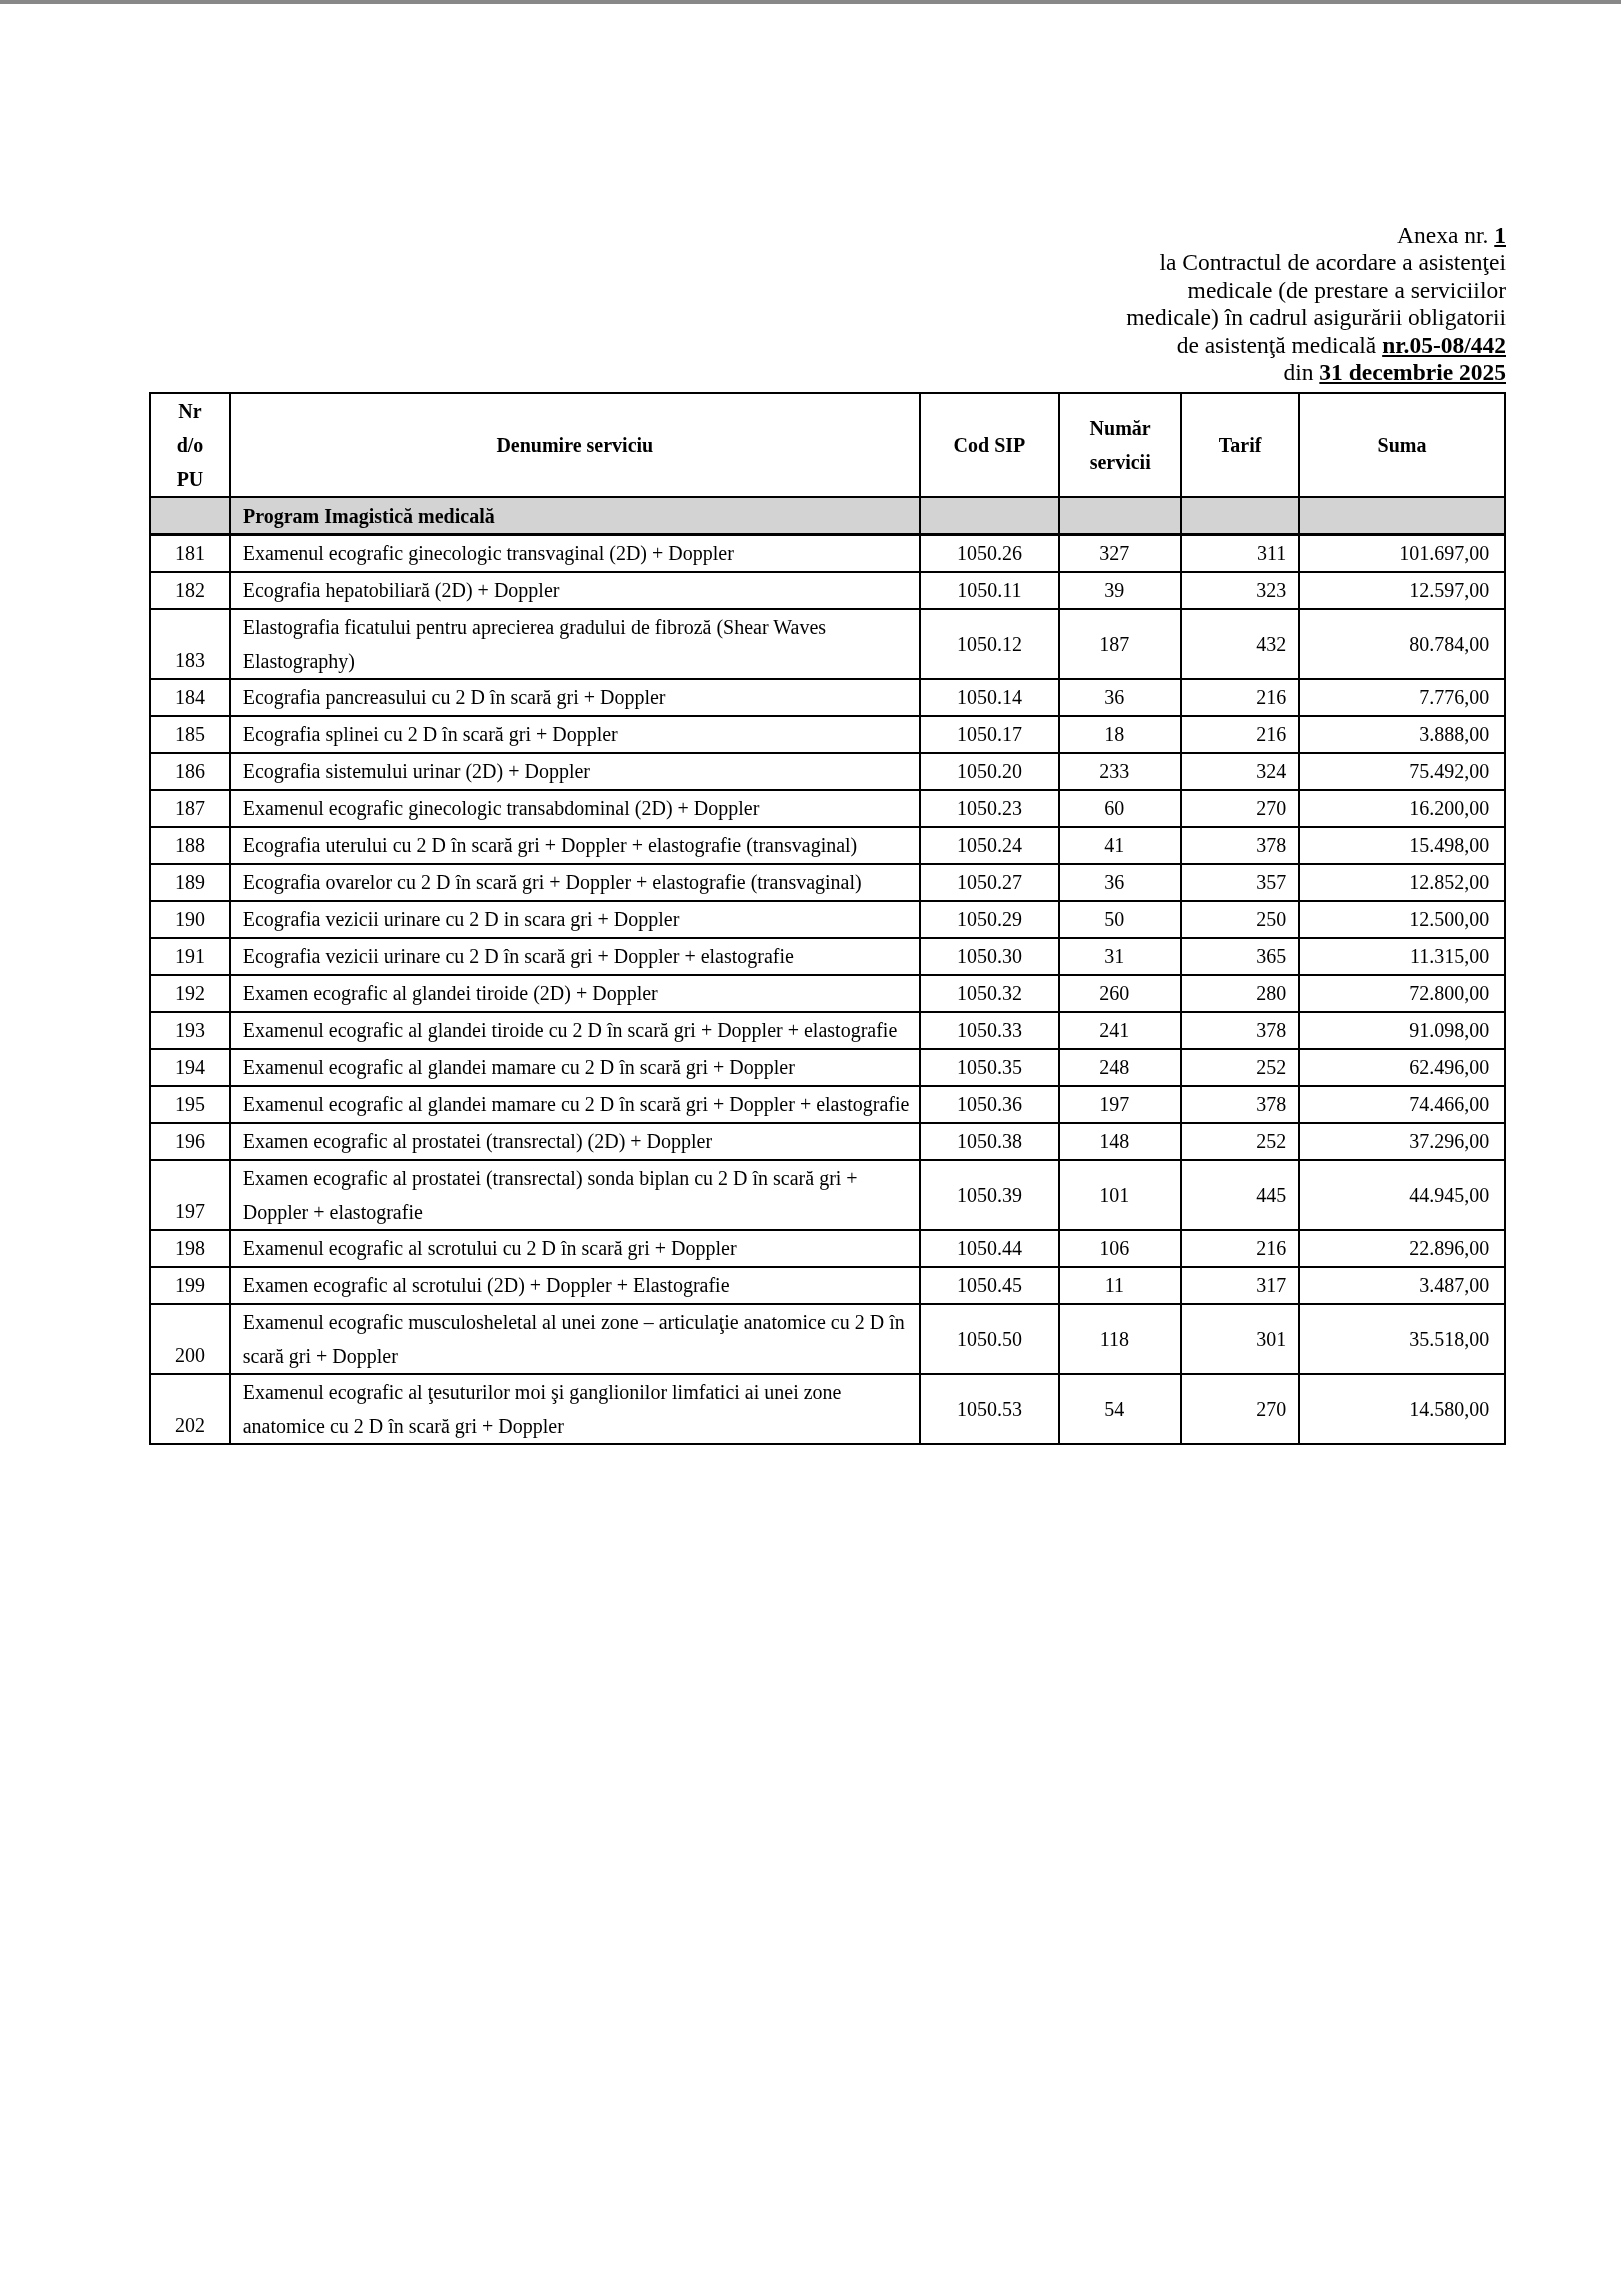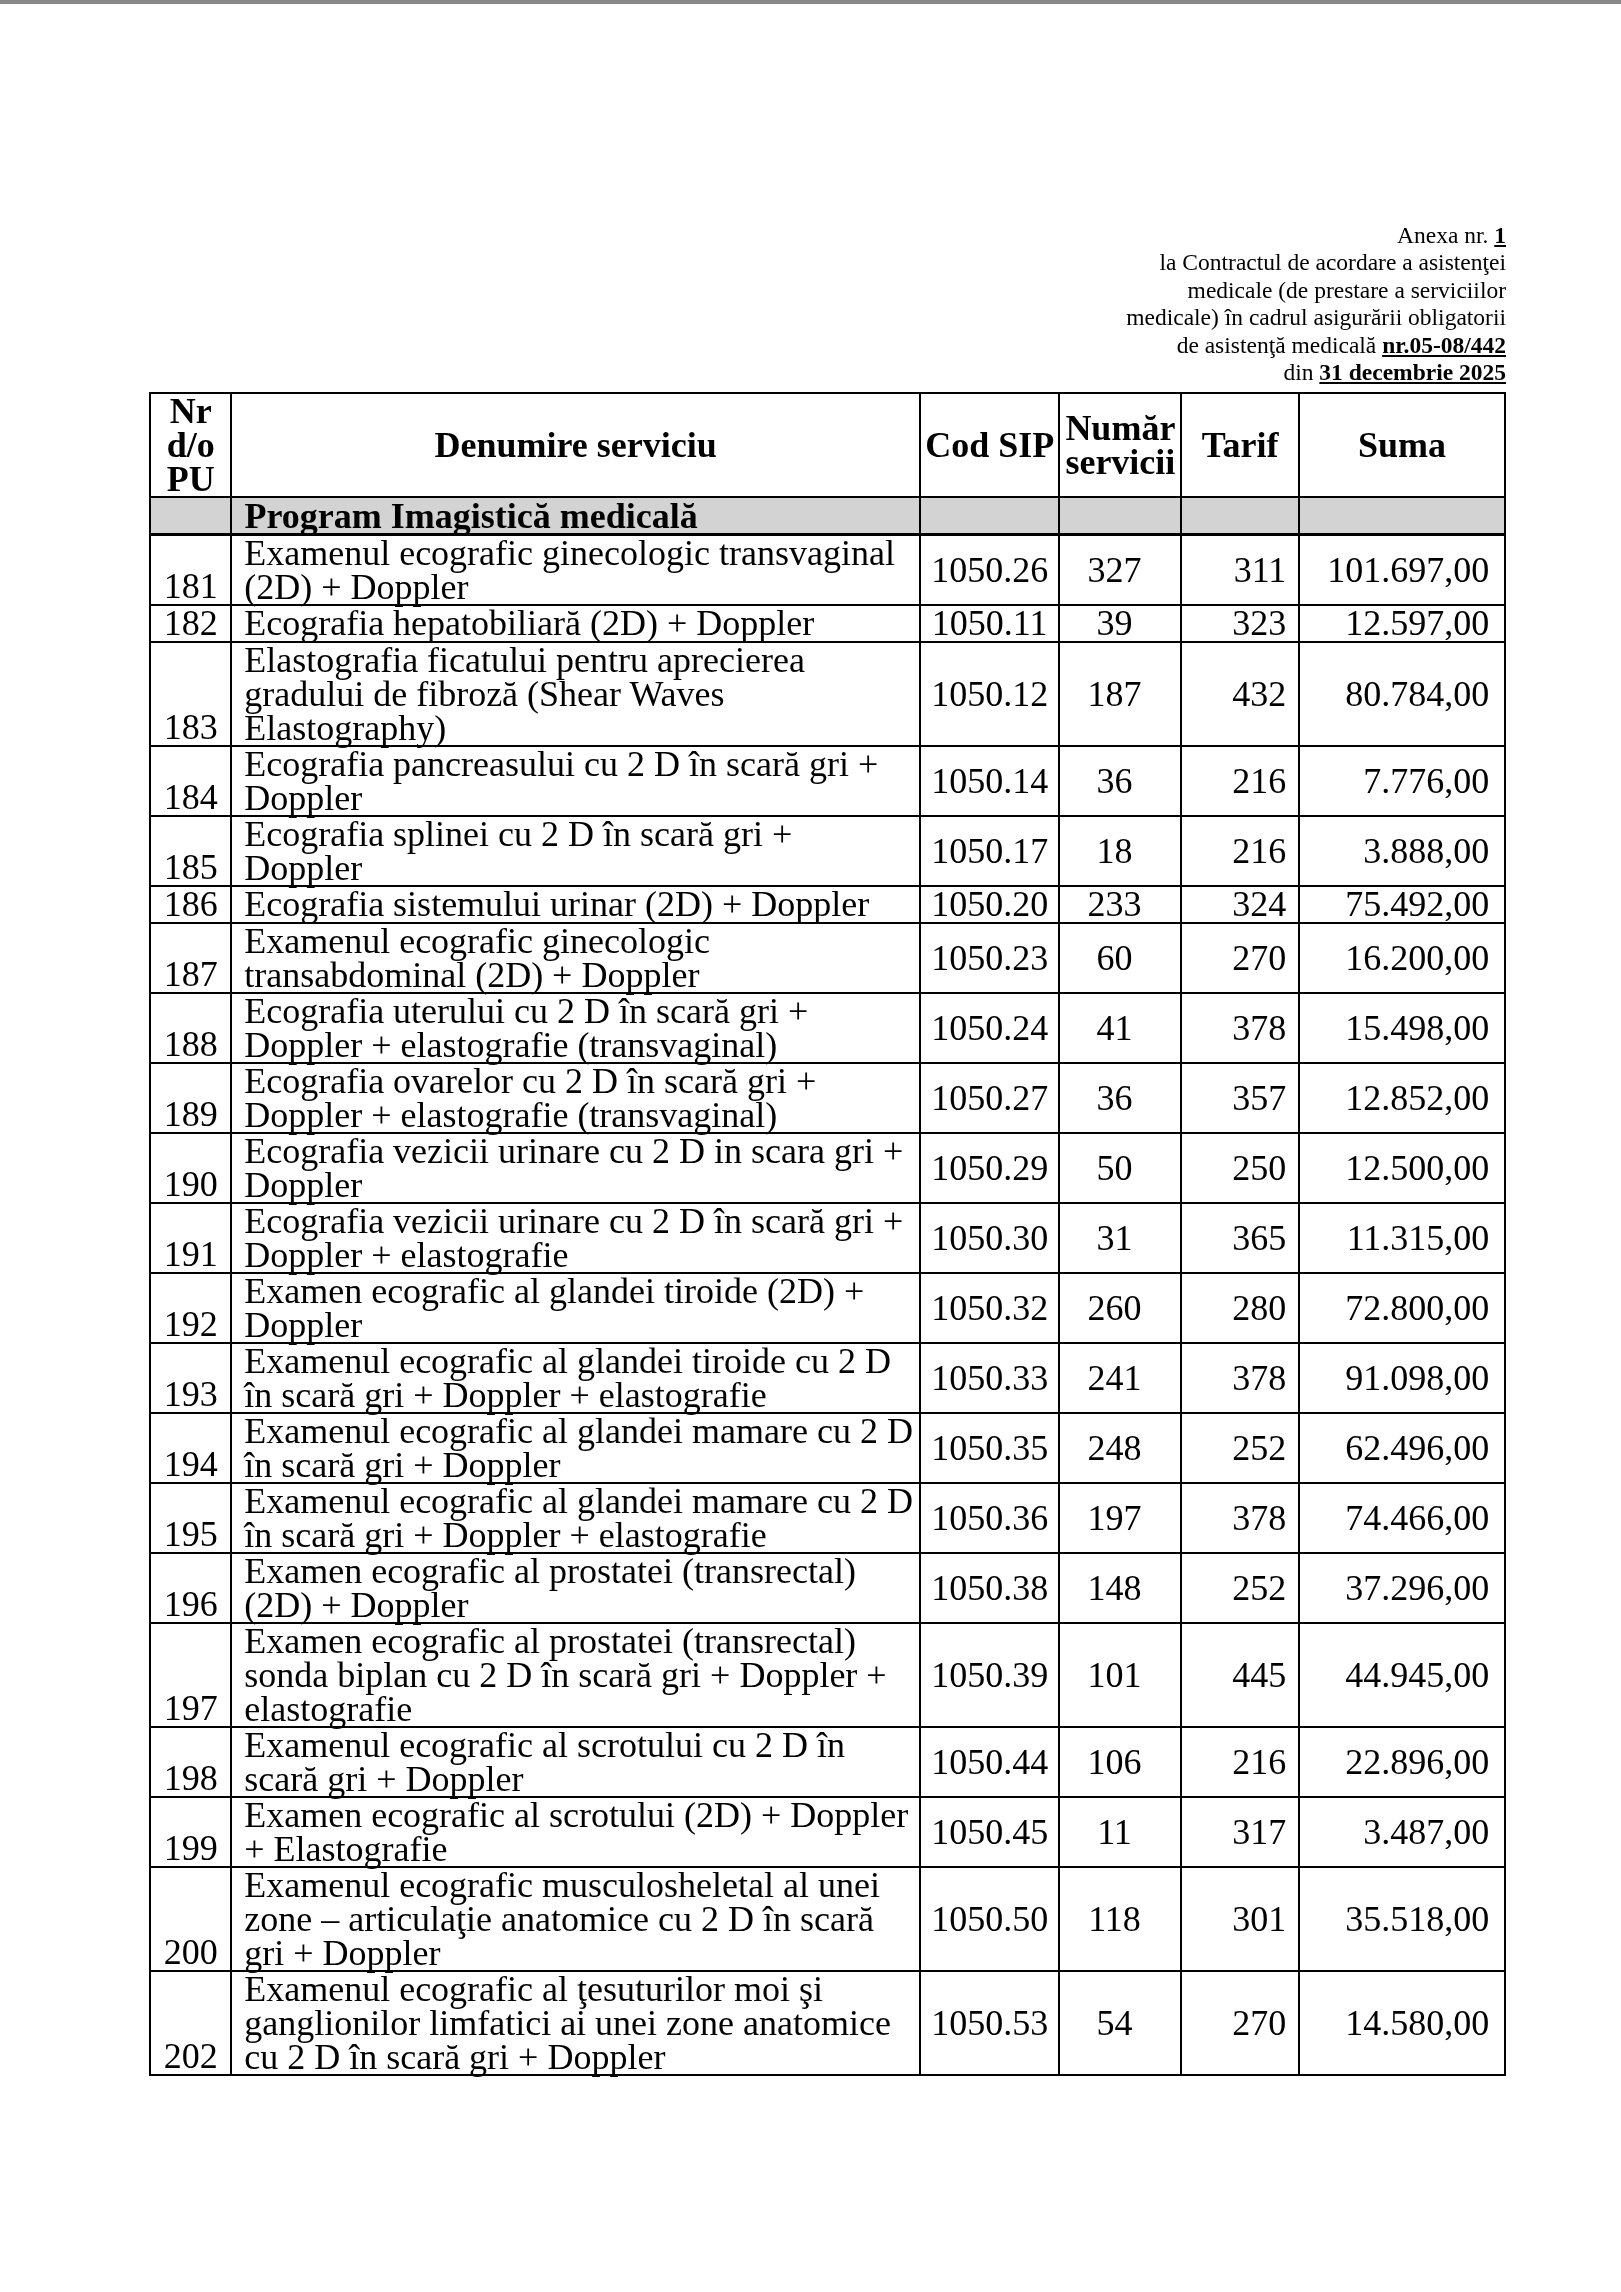--- a/index.html
+++ b/index.html
@@ -43,21 +43,21 @@
     line-height:32px;
     text-align:justify;
     text-indent:74px;
   }
   
   table.services{
     width:100%;
     margin-top:5.9px;
     border-collapse:collapse;
     border:2.9px solid #000;
-    font-size:36px;
+    font-size:20px;
     line-height:34px;
   }
   table.services th,
   table.services td{
     border:2px solid #000;
     padding:0;
     box-sizing:border-box;
   }
   thead tr.head{height:104px;}
   thead tr.head th{

